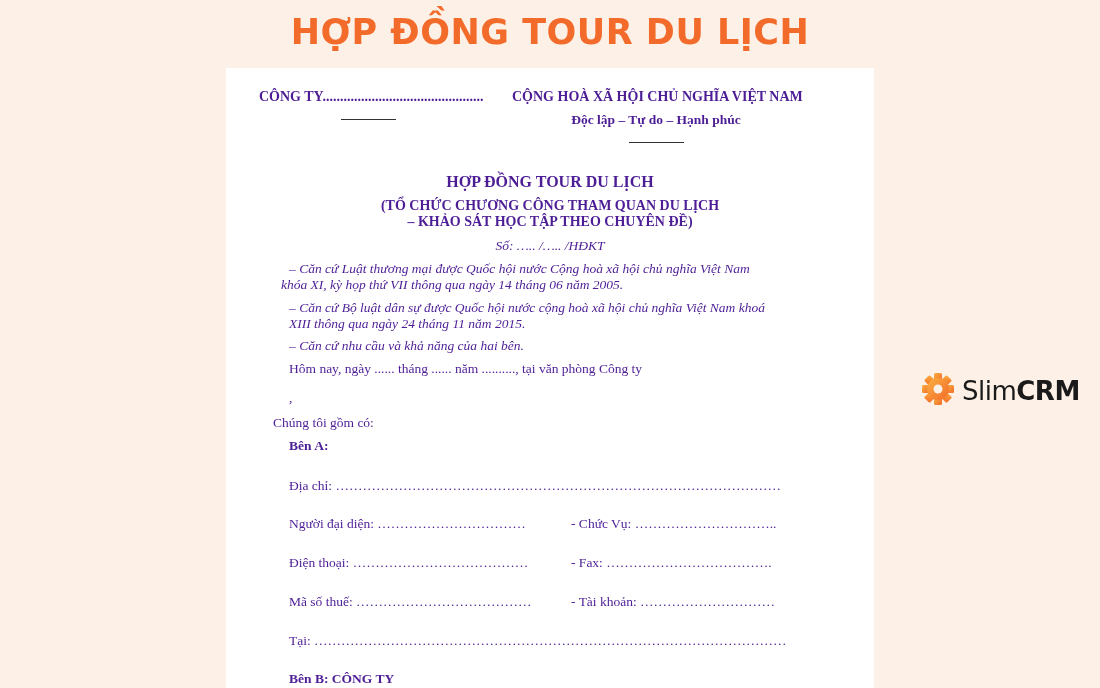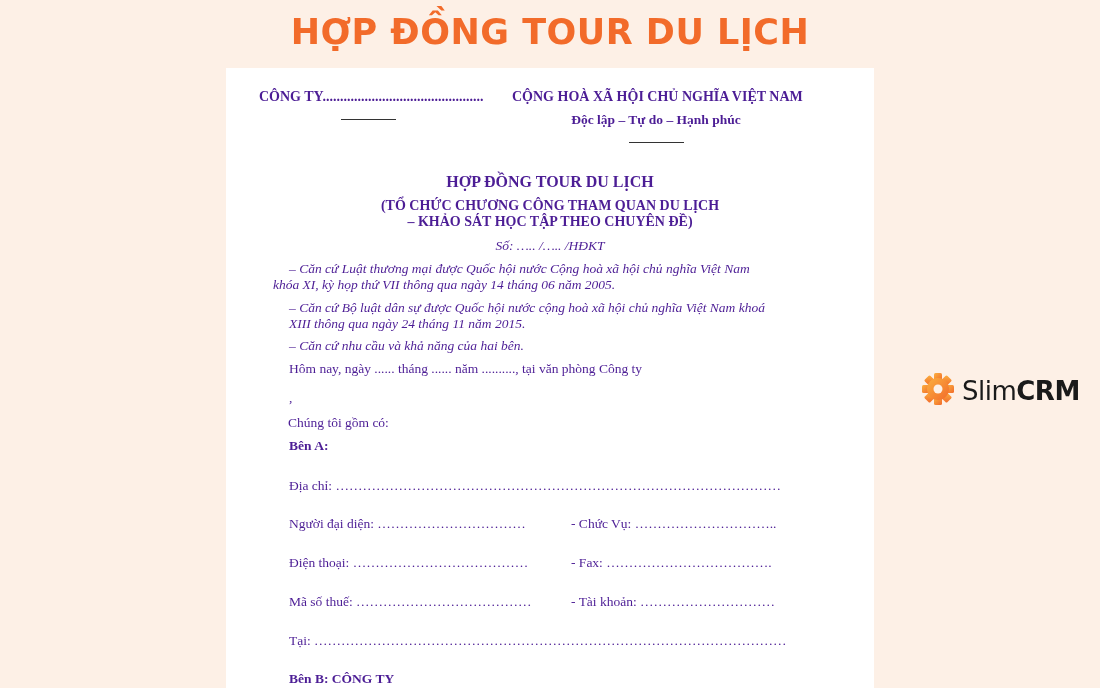--- a/index.html
+++ b/index.html
@@ -44,28 +44,28 @@
   <div class="abs hdr" style="left:286px; top:21px;">CỘNG HOÀ XÃ HỘI CHỦ NGHĨA VIỆT NAM</div>
   <div class="abs hdr center" style="left:286px; top:44px; width:288px; font-size:13.5px;">Độc lập – Tự do – Hạnh phúc</div>
   <div class="rule" style="left:403px; top:74px; width:55px;"></div>
 
   <div class="abs title center" style="left:0; top:105px; width:648px;">HỢP ĐỒNG TOUR DU LỊCH</div>
   <div class="abs sub center" style="left:0; top:130px; width:648px;">(TỔ CHỨC CHƯƠNG CÔNG THAM QUAN DU LỊCH</div>
   <div class="abs sub center" style="left:0; top:146px; width:648px;">– KHẢO SÁT HỌC TẬP THEO CHUYÊN ĐỀ)</div>
   <div class="abs it center" style="left:0; top:170px; width:648px;">Số: ….. /….. /HĐKT</div>
 
   <div class="abs it" style="left:63px; top:193px;">– Căn cứ Luật thương mại được Quốc hội nước Cộng hoà xã hội chủ nghĩa Việt Nam</div>
-  <div class="abs it" style="left:47px; top:209px;font-style:italic;">khóa XI, kỳ họp thứ VII thông qua ngày 14 tháng 06 năm 2005.</div>
+  <div class="abs it" style="left:55px; top:209px;font-style:italic;">khóa XI, kỳ họp thứ VII thông qua ngày 14 tháng 06 năm 2005.</div>
   <div class="abs it" style="left:63px; top:232px;">– Căn cứ Bộ luật dân sự được Quốc hội nước cộng hoà xã hội chủ nghĩa Việt Nam khoá</div>
   <div class="abs it" style="left:63px; top:248px;">XIII thông qua ngày 24 tháng 11 năm 2015.</div>
   <div class="abs it" style="left:63px; top:270px;">– Căn cứ nhu cầu và khả năng của hai bên.</div>
   <div class="abs txt" style="left:63px; top:293px;">Hôm nay, ngày ...... tháng ...... năm .........., tại văn phòng Công ty</div>
 
   <div class="abs txt" style="left:63px; top:322px;">,</div>
-  <div class="abs txt" style="left:62px; top:347px;">Chúng tôi gồm có:</div>
+  <div class="abs txt" style="left:47px; top:347px;">Chúng tôi gồm có:</div>
   <div class="abs txt bold" style="left:63px; top:370px;">Bên A:</div>
 
   <div class="abs txt" style="left:63px; top:410px;">Địa chỉ: ………………………………………………………………………………………</div>
   <div class="abs txt" style="left:63px; top:448px;">Người đại diện: ……………………………</div>
   <div class="abs txt" style="left:345px; top:448px;">- Chức Vụ: …………………………..</div>
   <div class="abs txt" style="left:63px; top:487px;">Điện thoại: …………………………………</div>
   <div class="abs txt" style="left:345px; top:487px;">- Fax: ……………………………….</div>
   <div class="abs txt" style="left:63px; top:526px;">Mã số thuế: …………………………………</div>
   <div class="abs txt" style="left:345px; top:526px;">- Tài khoản: …………………………</div>
   <div class="abs txt" style="left:63px; top:565px;">Tại: ……………………………………………………………………………………………</div>

